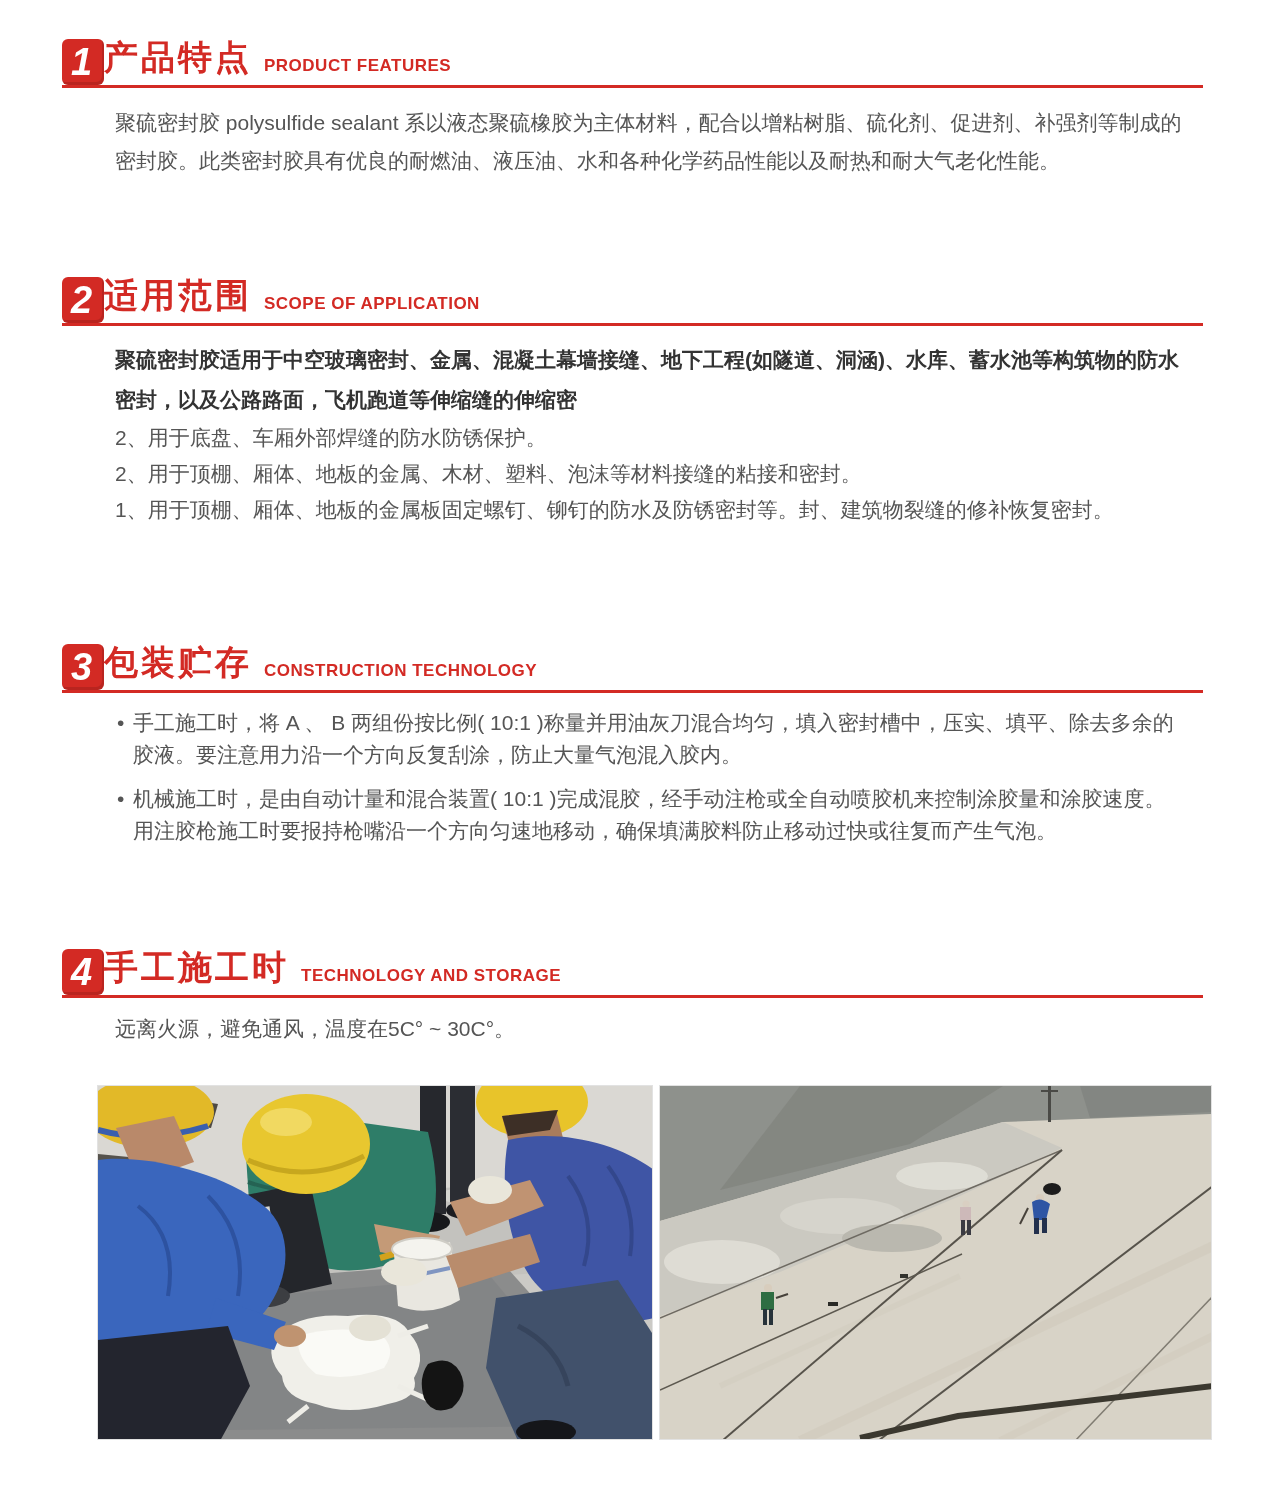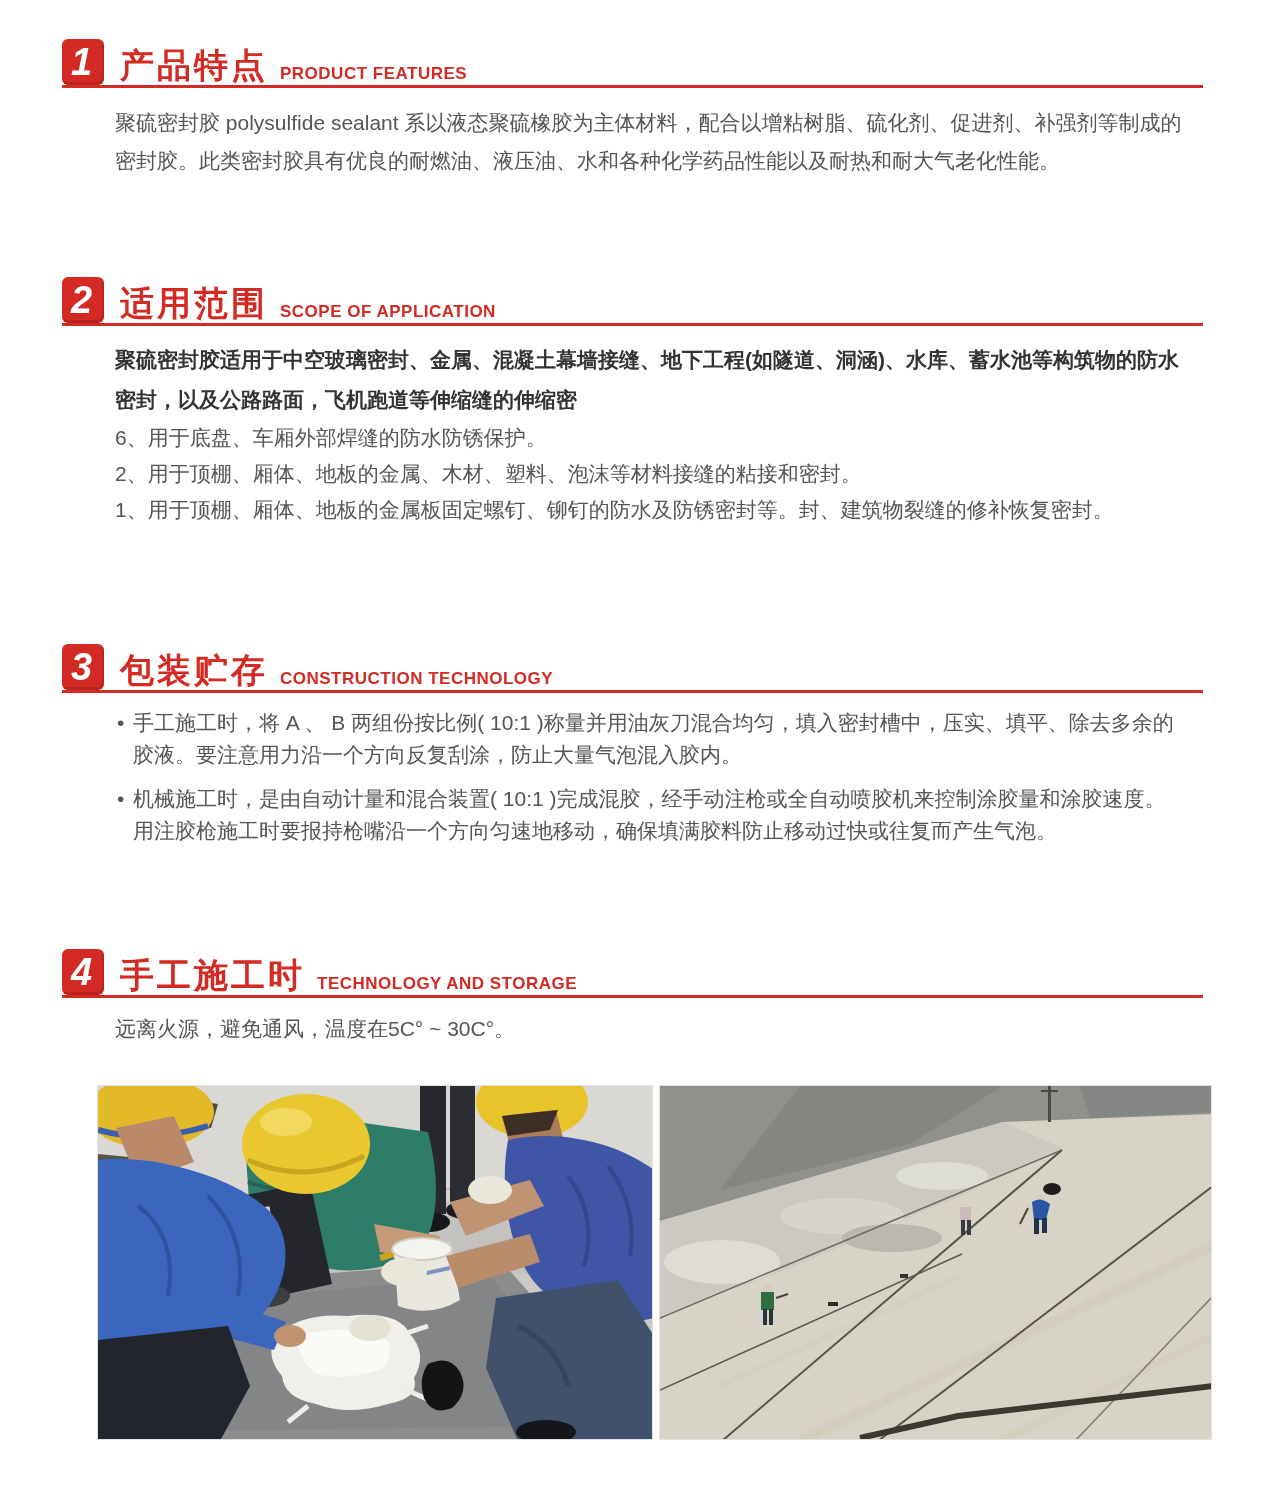--- a/index.html
+++ b/index.html
@@ -24,26 +24,26 @@
   .num-box{
     width:42px;height:46px;flex:0 0 42px;
     background:var(--red);border-radius:6px;
     color:#ffffff;font-size:38px;font-weight:bold;font-style:italic;
     display:flex;align-items:center;justify-content:center;
     line-height:1;padding-right:3px;
     box-shadow:inset -2px -3px 0 rgba(0,0,0,0.12);
   }
   .title-zh{
     color:var(--red);font-size:34px;font-weight:bold;
-    margin-left:16px;letter-spacing:3px;line-height:1;
-    padding-bottom:3px;white-space:nowrap;
+    letter-spacing:3px;line-height:1;
+    padding-bottom:11px;white-space:nowrap;
   }
   .title-en{
     color:var(--red);font-size:17px;font-weight:bold;
-    margin-left:12px;padding-bottom:1px;letter-spacing:0.5px;white-space:nowrap;
+    margin-left:12px;padding-bottom:9px;letter-spacing:0.5px;white-space:nowrap;
   }
   
   .sec-body{margin-left:53px;width:1068px;color:var(--body);font-size:21px;}
   .p-body{line-height:38px;margin:16px 0 0 0;}
   .p-lead{line-height:40px;margin:14px 0 0 0;font-weight:bold;color:var(--lead);}
   .item{line-height:32px;margin:4px 0 0 0;}
   .item-first{margin-top:2px;}
   .bullets{list-style:none;margin:14px 0 0 0;padding:0;}
   .bullets li{
     position:relative;padding-left:18px;line-height:32px;margin:0 0 12px 0;
@@ -82,21 +82,21 @@
   </section>
 
   <section class="sec2">
     <div class="sec-header">
       <div class="num-box">2</div>
       <div class="title-zh">适用范围</div>
       <div class="title-en">SCOPE OF APPLICATION</div>
     </div>
     <div class="sec-body">
       <p class="p-lead">聚硫密封胶适用于中空玻璃密封、金属、混凝土幕墙接缝、地下工程(如隧道、洞涵)、水库、蓄水池等构筑物的防水密封，以及公路路面，飞机跑道等伸缩缝的伸缩密</p>
-      <p class="item item-first">6、用于底盘、车厢外部焊缝的防水防锈保护。</p>
+      <p class="item item-first">2、用于底盘、车厢外部焊缝的防水防锈保护。</p>
       <p class="item">2、用于顶棚、厢体、地板的金属、木材、塑料、泡沫等材料接缝的粘接和密封。</p>
       <p class="item">1、用于顶棚、厢体、地板的金属板固定螺钉、铆钉的防水及防锈密封等。封、建筑物裂缝的修补恢复密封。</p>
     </div>
   </section>
 
   <section class="sec3">
     <div class="sec-header">
       <div class="num-box">3</div>
       <div class="title-zh">包装贮存</div>
       <div class="title-en">CONSTRUCTION TECHNOLOGY</div>

